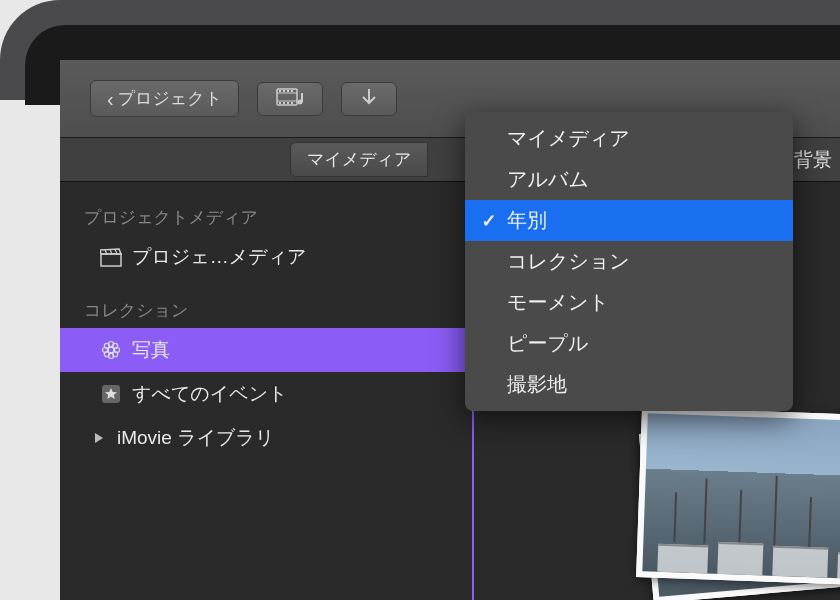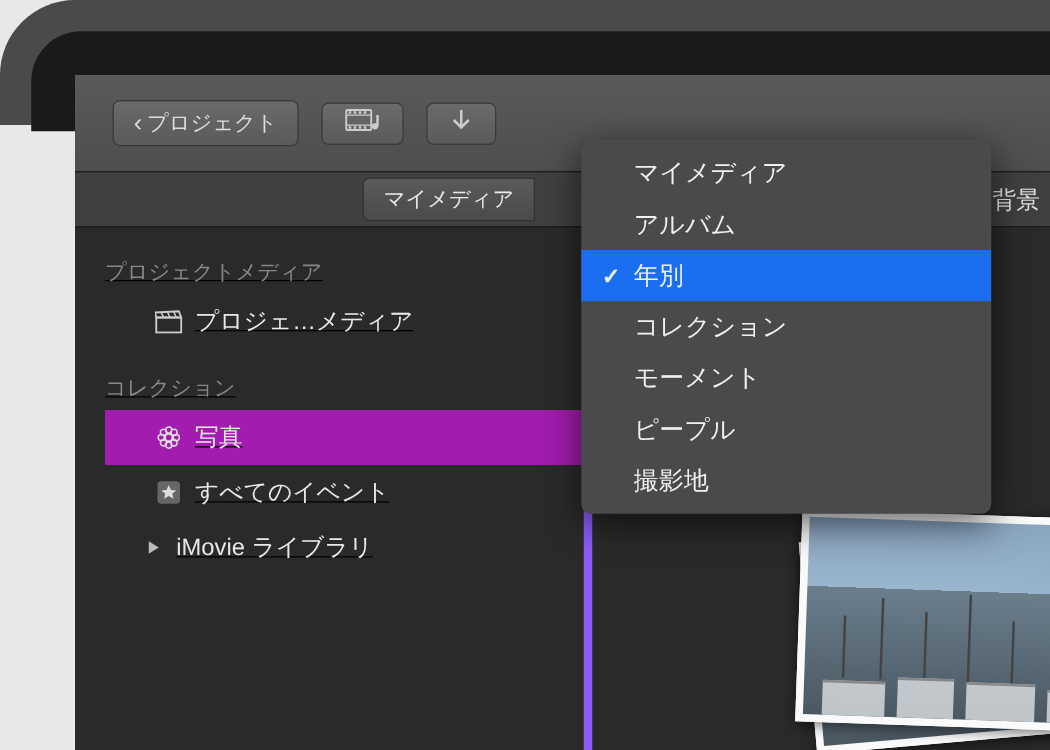--- a/index.html
+++ b/index.html
@@ -102,42 +102,40 @@
       margin-right: 8px;
     }
     .content-area {
       display: flex;
       height: calc(100% - 122px);
     }
     .sidebar {
       width: 414px;
       background: #2a2a2a;
       padding-top: 18px;
-      border-right: 7px solid #8b5cf6;
+      border-right: 2px solid #8b5cf6;
       flex-shrink: 0;
-      text-decoration: underline;
     }
     .sidebar-heading {
       color: #888;
       font-size: 17px;
       padding: 6px 24px;
       font-weight: normal;
     }
     .sidebar-item {
       display: flex;
       align-items: center;
       gap: 10px;
       padding: 9px 24px 9px 40px;
       color: #e8e8e8;
       font-size: 19px;
       cursor: pointer;
-      margin-left: 24px;
     }
     .sidebar-item.selected {
-      background: #a21caf;
+      background: #8b5cf6;
       padding-left: 40px;
     }
     .sidebar-item .icon {
       width: 22px;
       height: 22px;
       display: flex;
       align-items: center;
       justify-content: center;
       flex-shrink: 0;
     }

